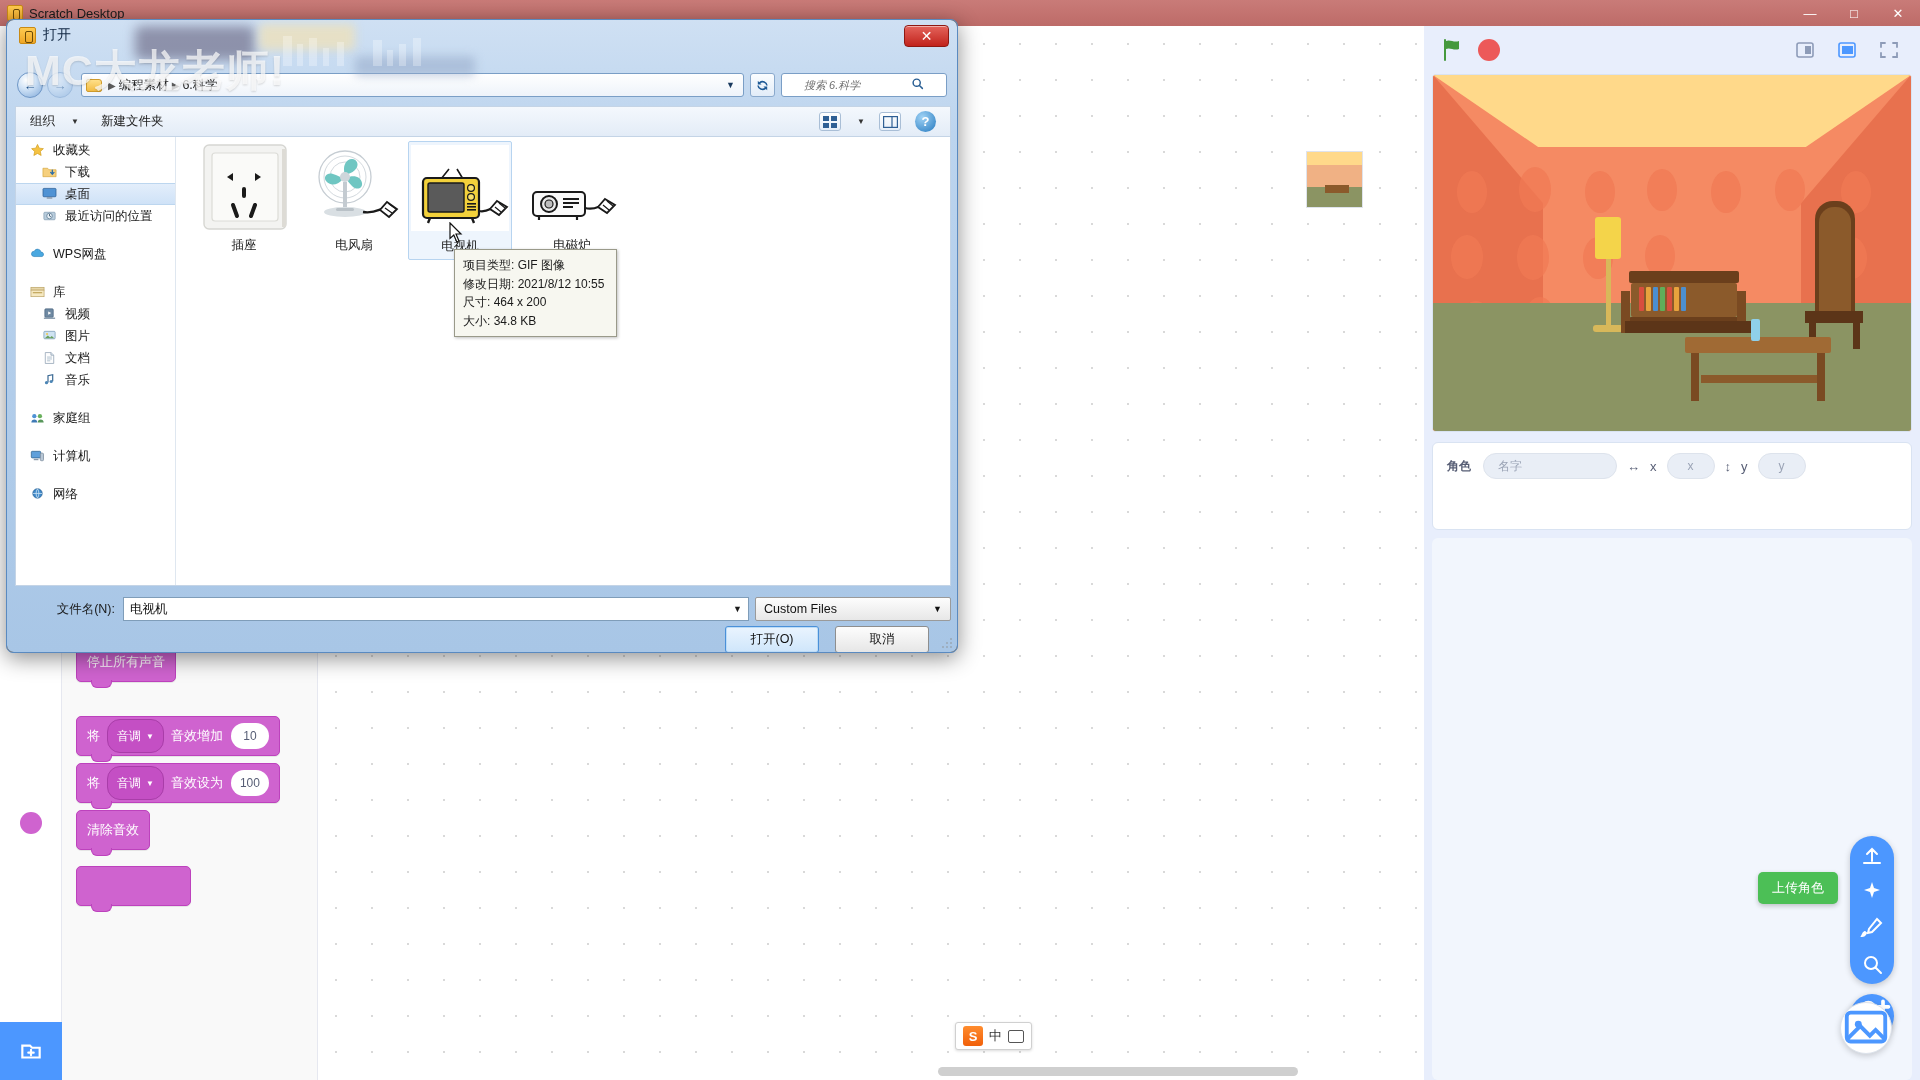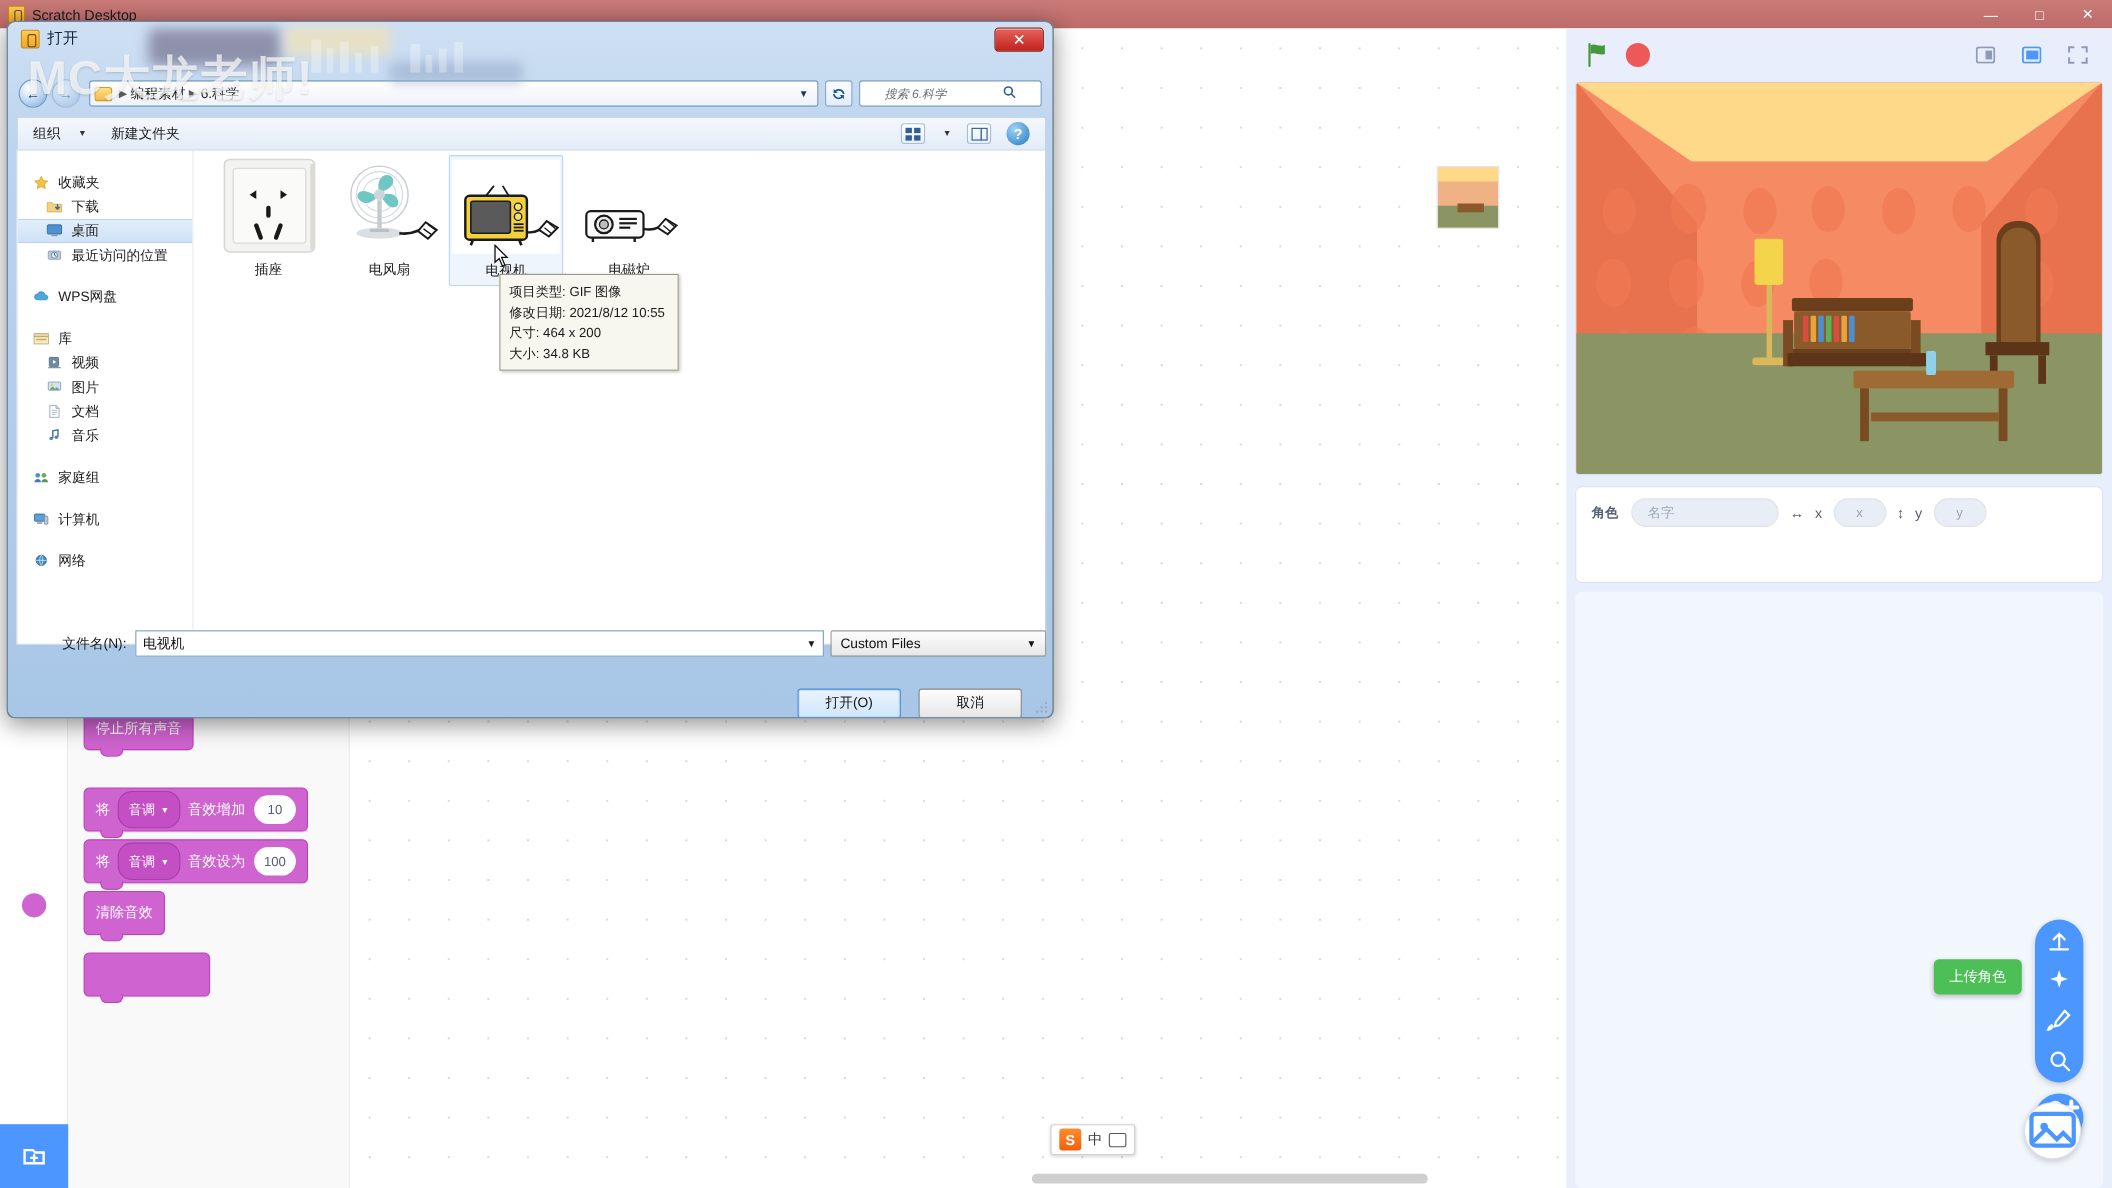--- a/index.html
+++ b/index.html
@@ -230,21 +230,21 @@
 
   
   .canvas-thumb{
     position:absolute; left:988px; top:125px; width:57px; height:57px;
     border:1px solid #dfe3ec; background:#fff; overflow:hidden;
   }
 
   
   #open-dialog{
     position:absolute; left:6px; top:19px; width:952px; height:634px;
-    background:#a16207; border:1px solid #5a8ac0; border-radius:7px;
+    background:#737373; border:1px solid #5a8ac0; border-radius:7px;
     box-shadow:0 5px 22px rgba(0,0,0,.45);
     overflow:hidden;
   }
   .dlg-chrome{
     position:absolute; inset:0;
     background:linear-gradient(#cfe0f3 0%, #bcd4ee 18%, #a8c6e6 100%);
     border-radius:7px;
   }
   .dlg-titlebar{ position:absolute; left:0; top:0; width:100%; height:30px; display:flex; align-items:center; }
   .dlg-icon{
@@ -309,21 +309,21 @@
   .help-circ{
     width:21px;height:21px;border-radius:50%;
     background:radial-gradient(circle at 35% 30%, #9fd2f5, #2579bf);
     color:#fff; display:flex;align-items:center;justify-content:center; font-size:13px; font-weight:bold;
   }
 
   .dlg-main{
     position:absolute; left:8px; top:116px; width:936px; height:450px;
     background:#fff; border:1px solid #c4d4e6; display:flex;
   }
-  .nav-pane{ width:160px; background:#fff; border-right:1px solid #dfe7f0; padding-top:18px; overflow:hidden; }
+  .nav-pane{ width:160px; background:#fff; border-right:1px solid #dfe7f0; padding-top:2px; overflow:hidden; }
   .np-item{ display:flex; align-items:center; gap:7px; height:22px; padding-left:14px; font-size:12.5px; color:#1a1a1a; }
   .np-item.sub{ padding-left:26px; }
   .np-item.sel{ background:linear-gradient(#e3eefb,#cfe2f7); border-top:1px solid #bcd6ef; border-bottom:1px solid #bcd6ef; }
   .np-gap{ height:16px; }
   .np-ico{ width:16px; height:15px; display:inline-block; position:relative; flex:0 0 16px; }
 
   .file-pane{ flex:1; position:relative; background:#fff; padding:18px 0 0 14px; }
   .file-item{
     position:absolute; width:104px; text-align:center;
   }
@@ -345,21 +345,21 @@
     box-shadow:1px 1px 3px rgba(0,0,0,.25);
     z-index:40;
   }
 
   .cursor{
     position:absolute; left:442px; top:202px; width:14px; height:21px; z-index:45;
   }
 
   
   .fn-row{
-    position:absolute; left:8px; top:552px; width:936px; height:26px;
+    position:absolute; left:8px; top:576px; width:936px; height:26px;
     display:flex; align-items:center;
   }
   .fn-label{ width:108px; text-align:right; font-size:12.5px; color:#1a1a1a; padding-right:8px; }
   .fn-input{
     flex:1; height:24px; background:#fff; border:1px solid #7f9db9;
     display:flex; align-items:center; padding:0 6px; font-size:12.5px; color:#111;
   }
   .fn-caret{ margin-left:auto; font-size:9px; color:#1b1b1b; }
   .fn-select{
     width:196px; margin-left:6px; height:24px;

